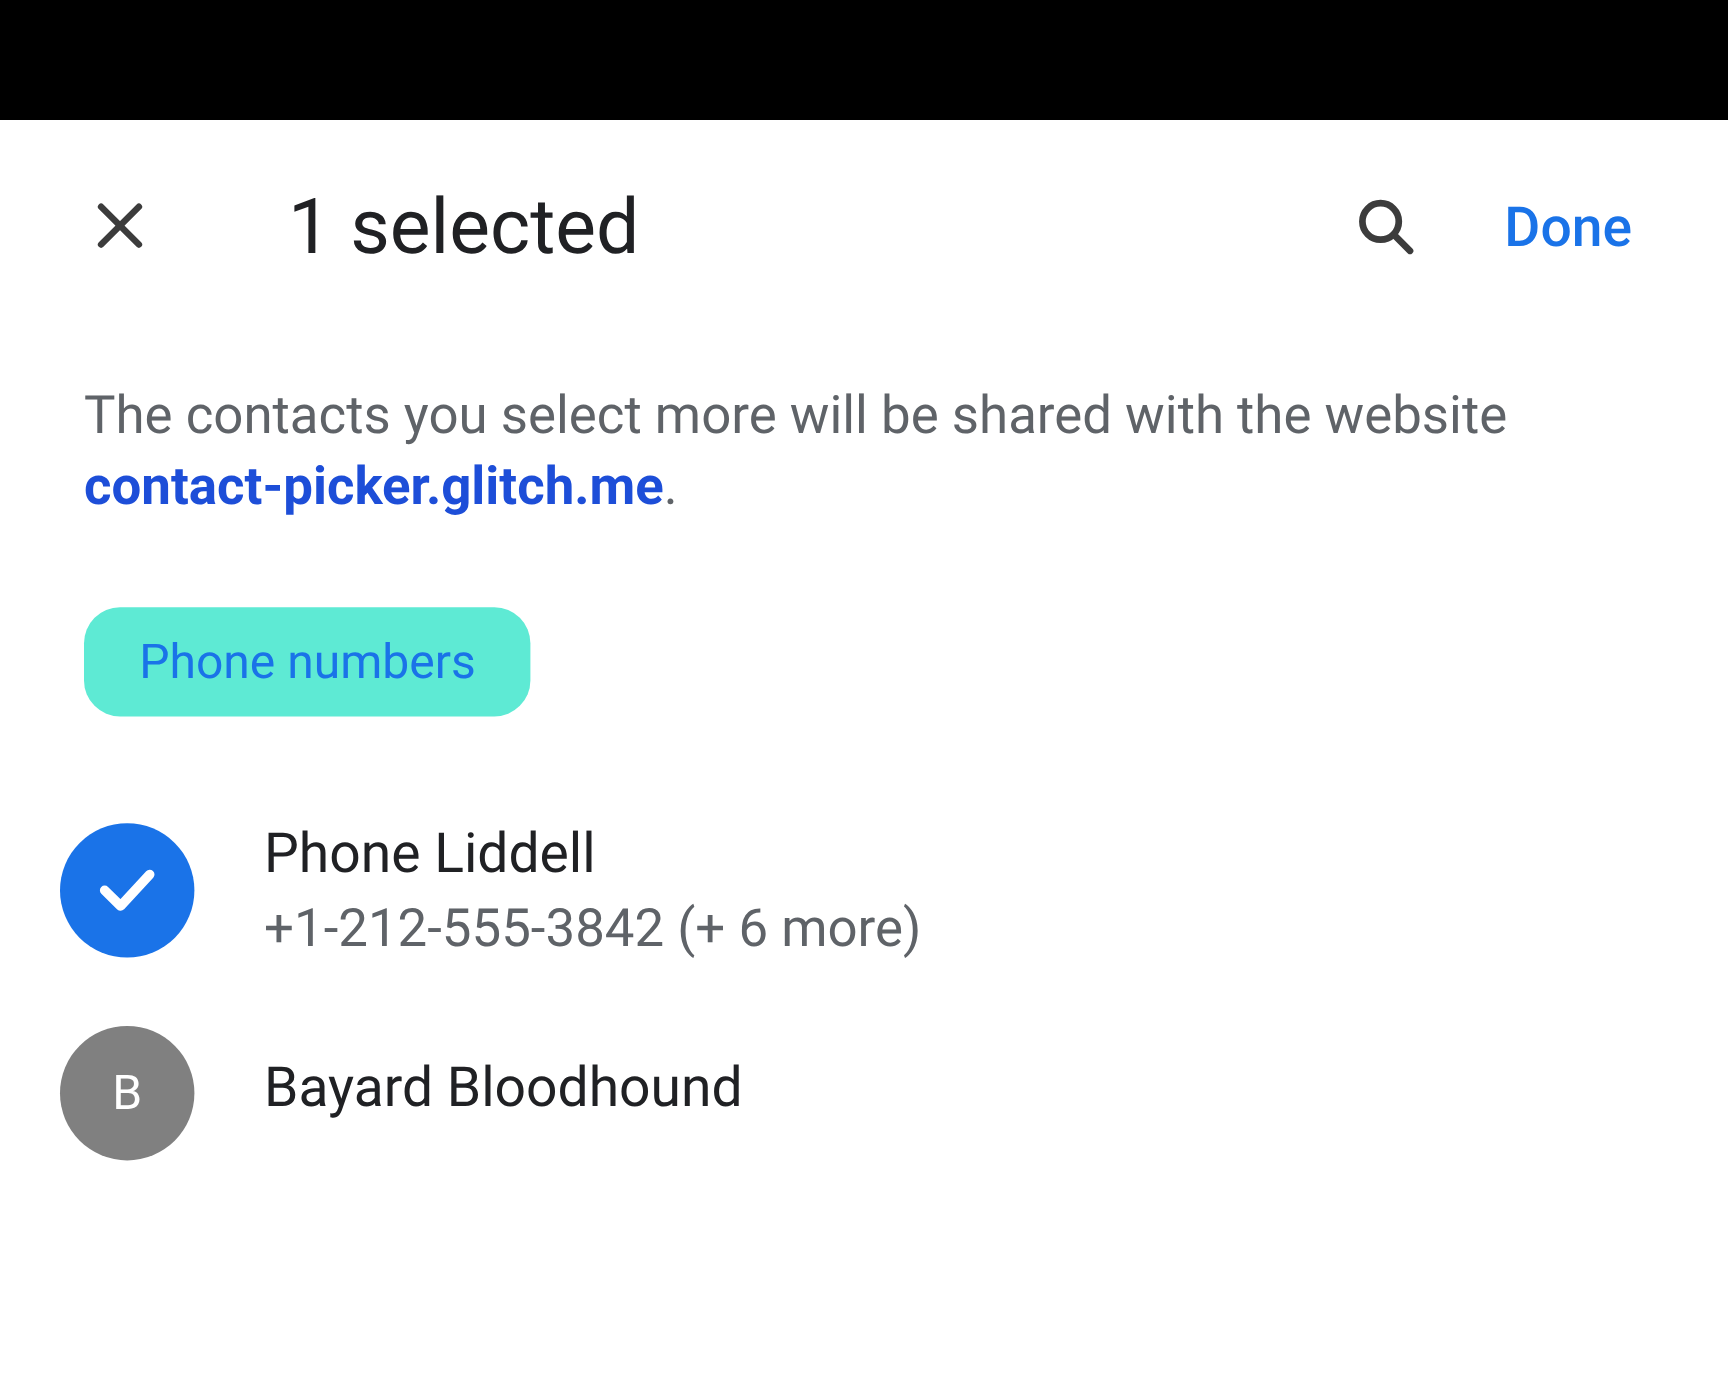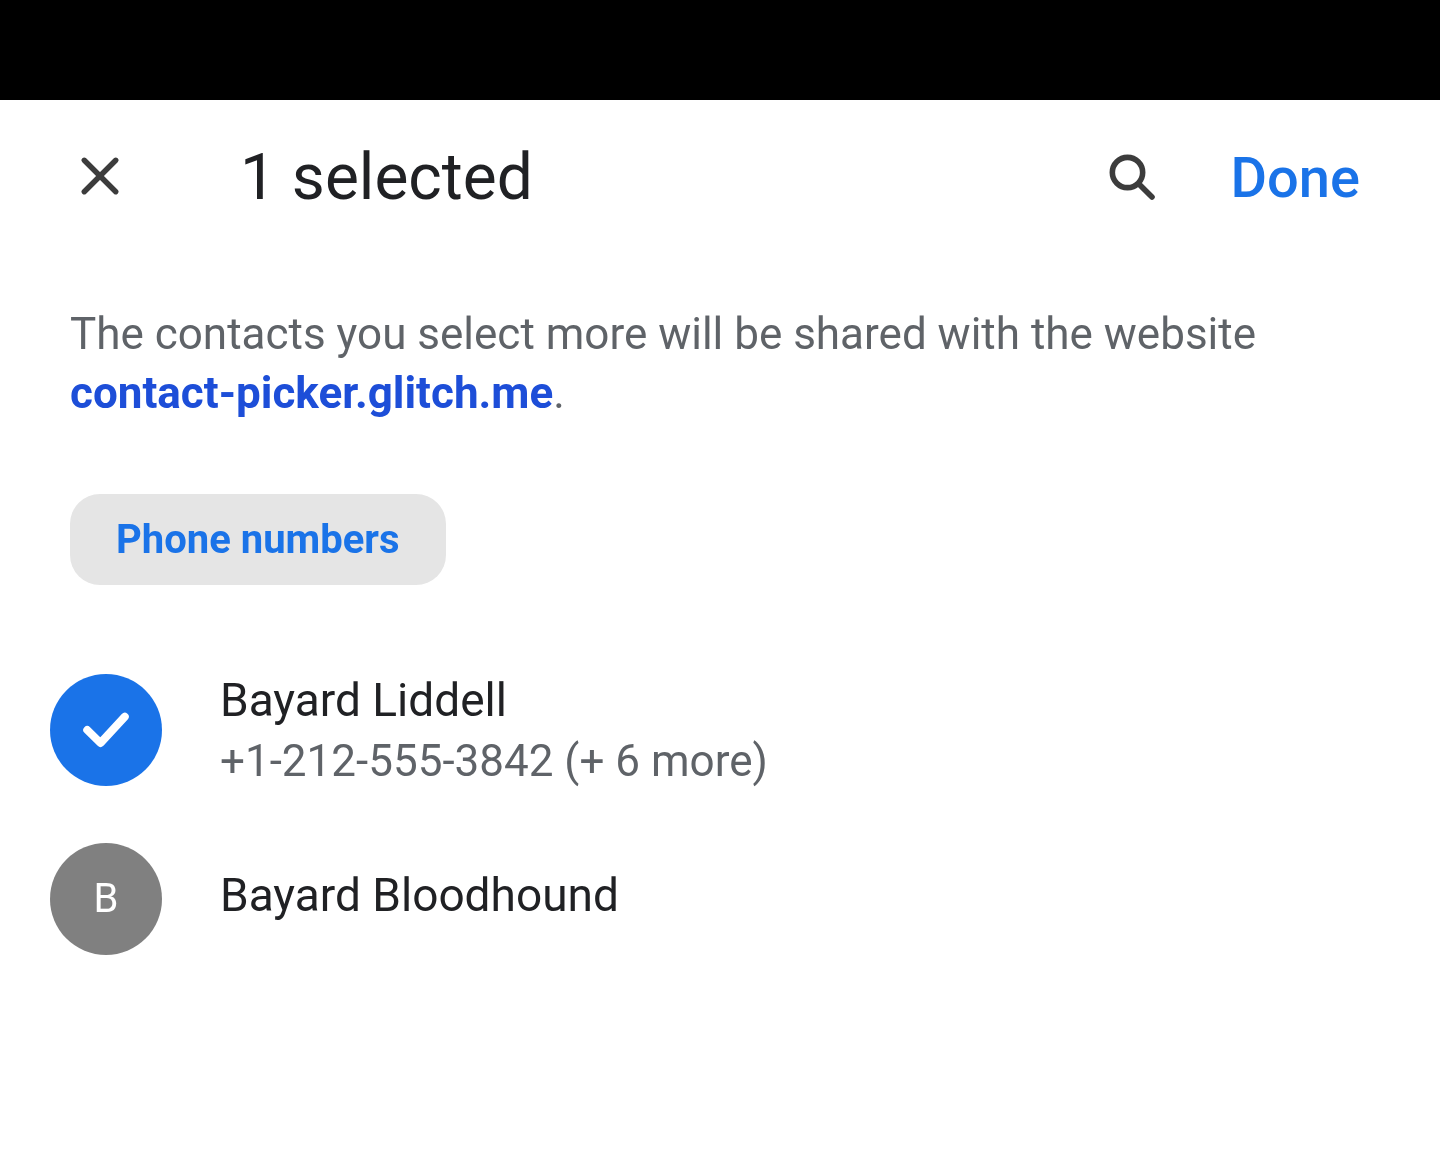--- a/index.html
+++ b/index.html
@@ -1,18 +1,18 @@
 <!DOCTYPE html>
 <html><head>
 <meta charset="utf-8">
 <style>
   * { box-sizing: border-box; margin: 0; padding: 0; }
   html, body { width: 1440px; height: 1150px; font-family: Roboto, "Helvetica Neue", Arial, sans-serif; background: #fff; }
   .status-bar { width: 100%; height: 100px; background: #000; }
-  .content { padding: 0 20px 0 20px; }
+  .content { padding: 0 20px 0 20px; margin-top: 12px; }
   .header {
     display: flex;
     align-items: center;
     padding: 40px 50px 40px 50px;
   }
   .close-btn {
     width: 60px; height: 60px;
     display: flex; align-items: center; justify-content: center;
     cursor: pointer;
     color: #3c3c3c;
@@ -27,45 +27,45 @@
   }
   .search-btn {
     width: 60px; height: 60px;
     display: flex; align-items: center; justify-content: center;
     cursor: pointer;
     color: #3c3c3c;
     margin-right: 70px;
   }
   .search-btn svg { width: 56px; height: 56px; }
   .done-btn {
-    font-size: 56px;
+    font-size: 46px;
     font-weight: 500;
     color: #1a73e8;
     cursor: pointer;
     padding-right: 10px;
   }
   .description {
     font-size: 44px;
     color: #5f6368;
     line-height: 1.35;
     padding: 50px 50px 0 50px;
   }
   .description .site {
     font-weight: 700;
     color: #1d4ed8;
   }
   .chips {
     padding: 70px 50px 0 50px;
   }
   .chip {
     display: inline-block;
-    background: #e5e5e5;
+    background: #5eead4;
     color: #1a73e8;
     font-size: 40px;
-    font-weight: 700;
+    font-weight: 400;
     padding: 22px 46px;
     border-radius: 30px;
     cursor: pointer;
   }
   .list {
     padding: 60px 40px 0 30px;
   }
   .contact-row {
     display: flex;
     align-items: center;
@@ -126,21 +126,21 @@
 
     <div class="contact-row">
       <div class="avatar selected">
         <span>
           <svg viewBox="0 0 24 24" fill="none" stroke="currentColor" stroke-width="3.2" stroke-linecap="round" stroke-linejoin="round">
             <polyline points="4.5 12.8 9.8 18 19.5 7.5"></polyline>
           </svg>
         </span>
       </div>
       <div class="contact-info">
-        <div class="contact-name">Bayard Liddell</div>
+        <div class="contact-name">Phone Liddell</div>
         <div class="contact-phone">+1-212-555-3842 (+ 6 more)</div>
       </div>
     </div>
 
     <div class="contact-row">
       <div class="avatar initial">B</div>
       <div class="contact-info">
         <div class="contact-name">Bayard Bloodhound</div>
       </div>
     </div>

